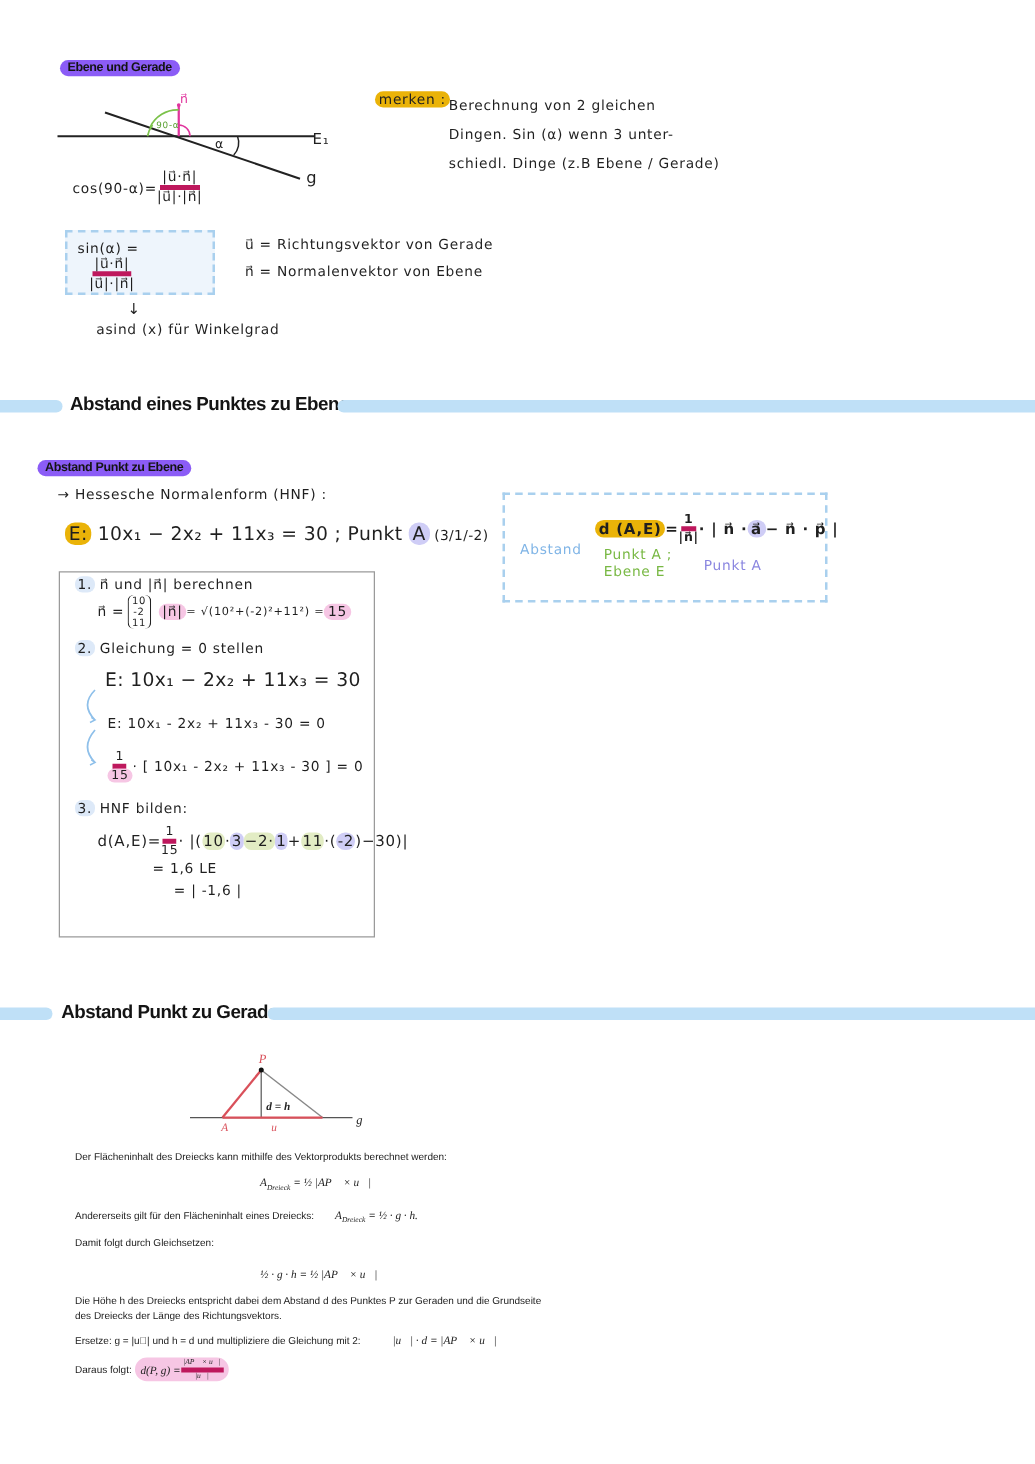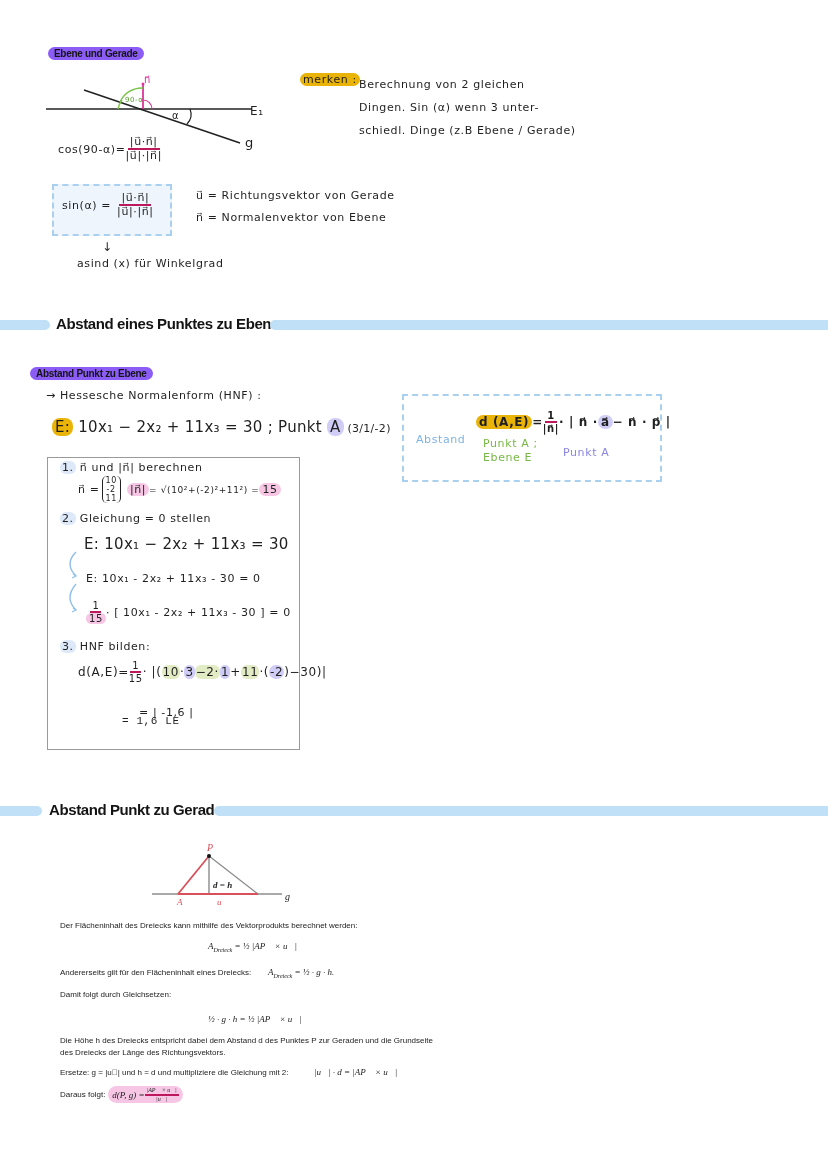--- a/index.html
+++ b/index.html
@@ -14,21 +14,21 @@
   .banner .bar-r { position: absolute; right: 0; top: 0; height: 10px; background: #bfe0f7; border-radius: 6px 0 0 6px; }
   .banner .label { position: absolute; font-family: "Liberation Sans", sans-serif; font-size: 15px; font-weight: bold; letter-spacing: -0.4px; color: #141414; white-space: nowrap; }
   .hl-green { background: #eab308; border-radius: 8px; padding: 0 3px; }
   .hl-blue { background: #dde9f8; border-radius: 6px; padding: 0 2px; }
   .hl-purple { background: #cfcdf6; border-radius: 8px; padding: 0 3px; }
   .hl-pink { background: #f6c6e4; border-radius: 8px; padding: 0 3px; }
   .hl-yellow { background: #e2ecc4; border-radius: 6px; padding: 0 1px; }
   .dash-box { position: absolute; border: 2px dashed #a9d0ee; }
   .solid-box { position: absolute; border: 1.5px solid #9a9a9a; }
   .frac { display: inline-flex; flex-direction: column; align-items: center; vertical-align: middle; font-size: 10px; line-height: 1.1; }
-  .frac .num { border-bottom: 2px solid #be185d; padding: 0 2px; }
+  .frac .num { border-bottom: 4px solid #be185d; padding: 0 2px; }
   .doc { font-family: "Liberation Sans", sans-serif; font-size: 8px; color: #222; white-space: nowrap; }
   .doc-math { font-family: "Liberation Serif", serif; font-style: italic; font-size: 9px; color: #222; white-space: nowrap; }
   sub { font-size: 0.65em; }
 </style>
 </head>
 <body>
 
 <div class="abs" style="left:48px; top:42px;">
   <span class="title-hl">Ebene und Gerade</span>
 </div>
@@ -60,21 +60,21 @@
 <div class="abs hw" style="left:300px; top:73px;">
   <span class="hl-green">merken :</span>
 </div>
 <div class="abs hw" style="left:359px; top:73px; line-height:23px;">
   <div>Berechnung  von  2 gleichen</div>
   <div>Dingen. Sin (α)  wenn  3  unter-</div>
   <div>schiedl.  Dinge (z.B  Ebene / Gerade)</div>
 </div>
 
 <div class="dash-box" style="left:52px; top:184px; width:120px; height:52px; background:#eef5fc;"></div>
-<div class="abs hw" style="left:62px; top:192px; display:flex; align-items:center;">
+<div class="abs hw" style="left:62px; top:192px; display:flex; align-items:center;flex-direction:column;">
   <span>sin(α)  =</span>
   <span class="frac" style="font-size:11px; margin-left:6px;">
     <span class="num">|u⃗·n⃗|</span>
     <span>|u⃗|·|n⃗|</span>
   </span>
 </div>
 <span class="abs hw" style="left:102px; top:240px; font-size:12px;">↓</span>
 <span class="abs hw" style="left:77px; top:257px;">asind (x) für Winkelgrad</span>
 
 <span class="abs hw" style="left:196px; top:189px;">u⃗  = Richtungsvektor  von  Gerade</span>
@@ -164,21 +164,21 @@
   <span class="hl-purple" style="padding:0 1px;">3</span>
   <span class="hl-yellow">−2·</span>
   <span class="hl-purple" style="padding:0 1px;">1</span>
   <span>+</span>
   <span class="hl-yellow">11</span>
   <span>·(</span>
   <span class="hl-purple" style="padding:0 1px;">-2</span>
   <span>)−30)|</span>
 </div>
 <span class="abs hw" style="left:120px; top:706px;margin-left:19px;">= | -1,6 |</span>
-<span class="abs hw" style="left:122px; top:715px;font-family:Liberation Mono, monospace;">= 1,6  LE</span>
+<span class="abs hw" style="left:122px; top:688px;">= 1,6  LE</span>
 
 <div class="banner" style="top:806px;">
   <div class="bar-l" style="width:42px;"></div>
   <div class="label" style="left:49px; top:-5px;">Abstand Punkt zu Gerade</div>
   <div class="bar-r" style="width:614px;"></div>
 </div>
 
 <svg class="abs" style="left:150px; top:848px;" width="135" height="52">
   <line x1="2" y1="46" x2="132" y2="46" stroke="#555" stroke-width="1"></line>
   <line x1="28" y1="46" x2="59" y2="8" stroke="#d9505a" stroke-width="1.8"></line>

